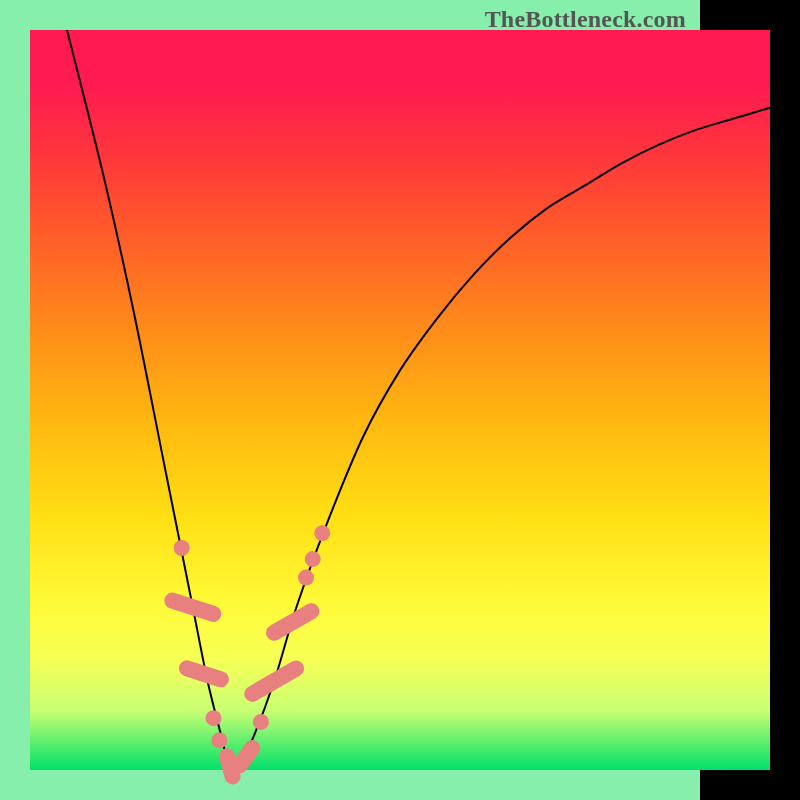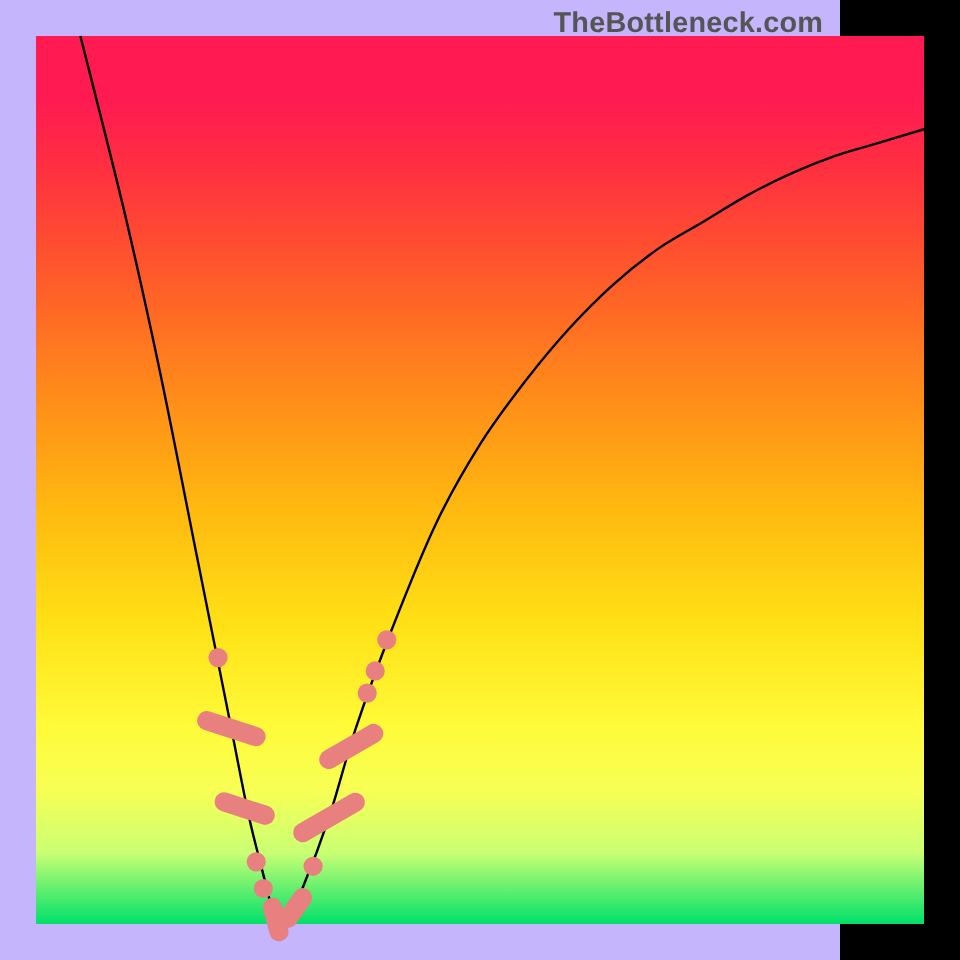--- a/index.html
+++ b/index.html
@@ -8,21 +8,22 @@
     width: 800px;
     height: 800px;
     overflow: hidden;
     background: #000;
     font-family: Arial, Helvetica, sans-serif;
   }
   .frame {
     position: relative;
     width: 700px;
     height: 800px;
-    background: #c4b5fd;
+    background: #86efac;
+    font-family: Liberation Serif, serif;
   }
   .plot-area {
     position: absolute;
     left: 30px;
     top: 30px;
     width: 740px;
     height: 740px;
     background: linear-gradient(to bottom,
       #ff1a52 0%,
       #ff1a52 7%,

